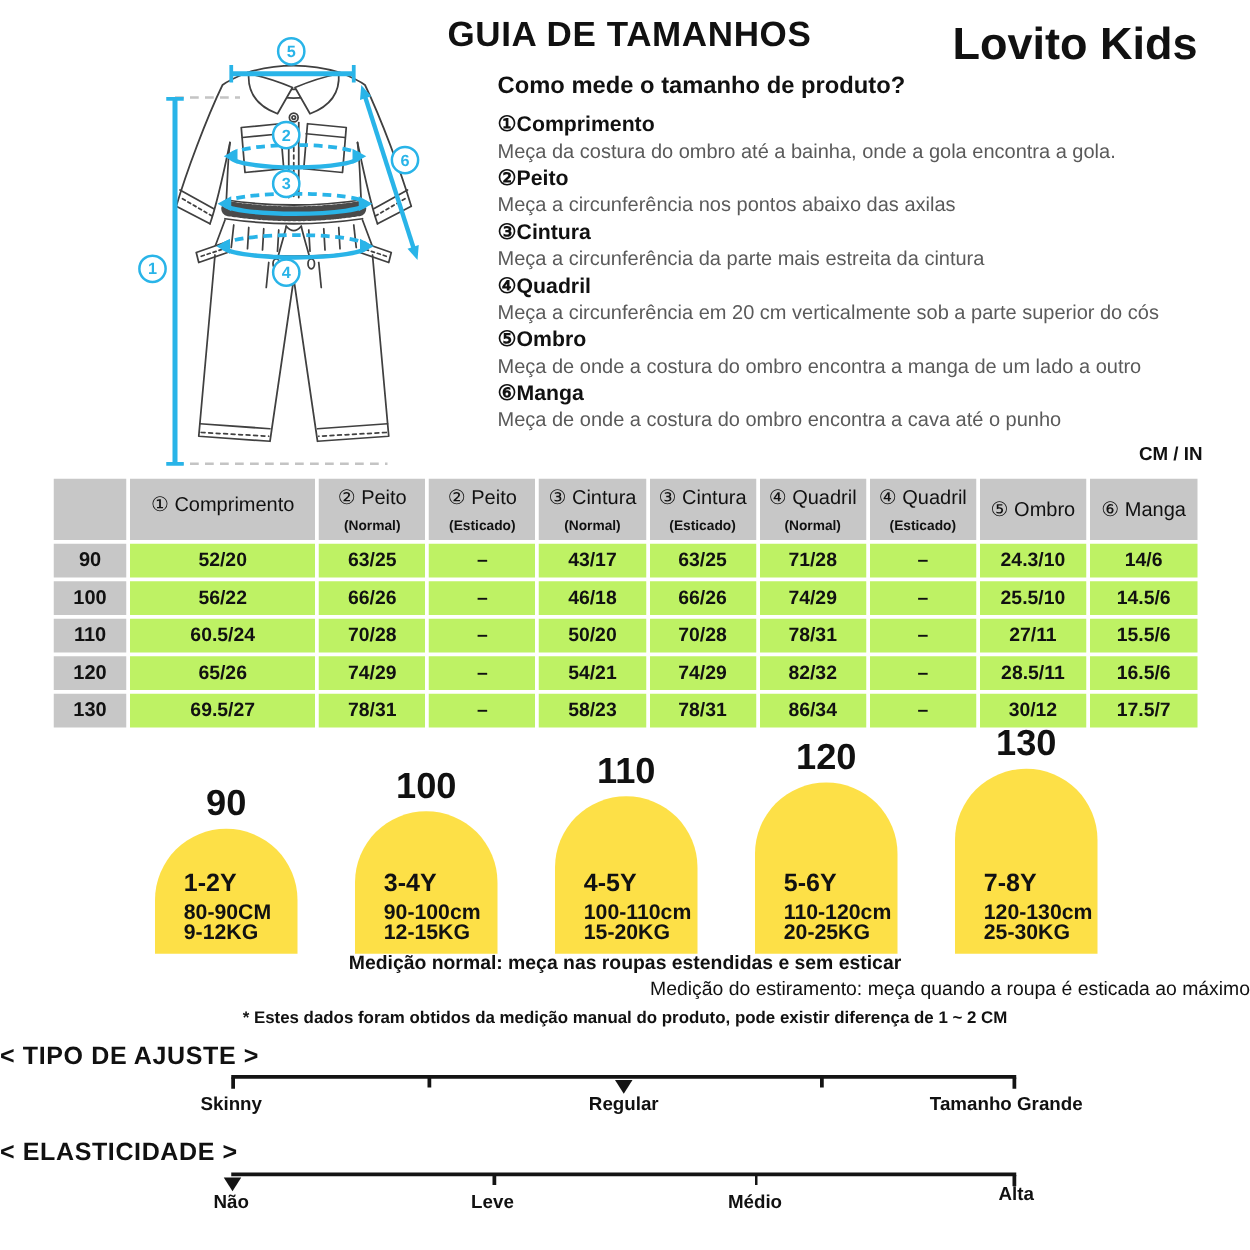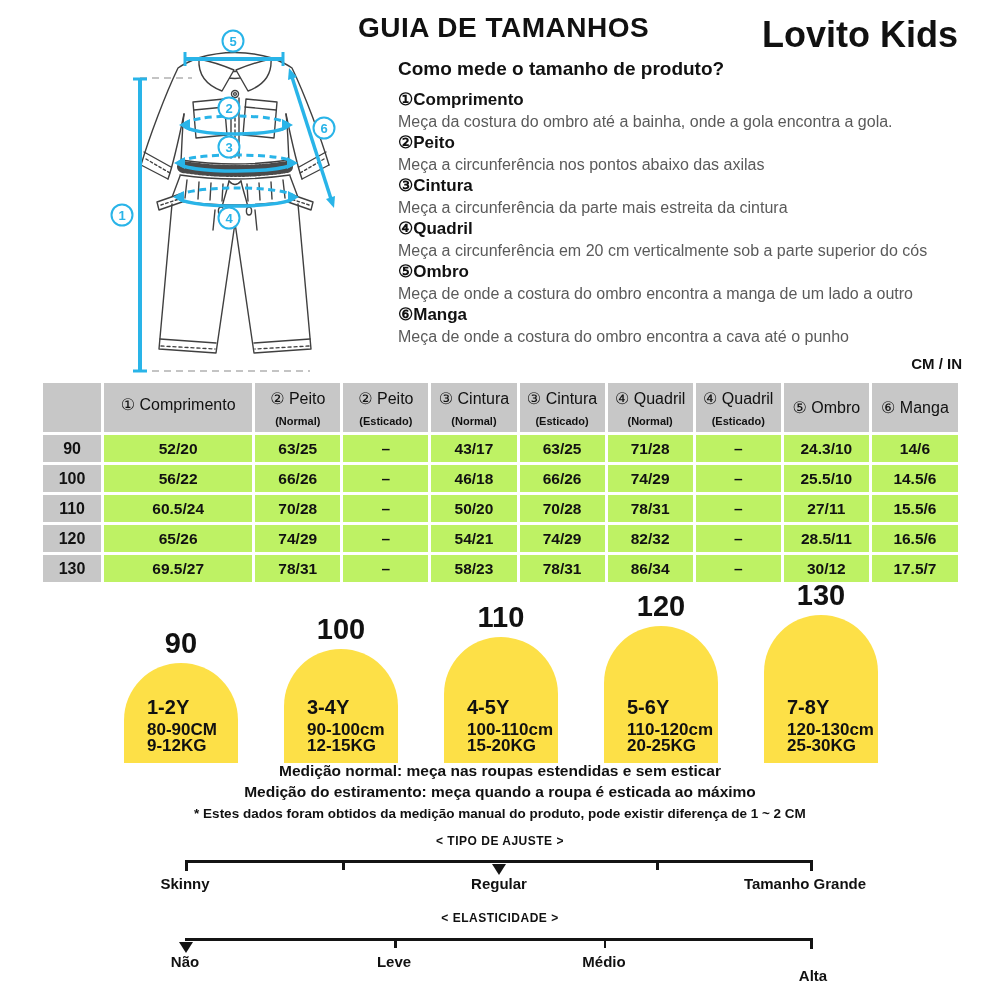--- a/index.html
+++ b/index.html
@@ -32,24 +32,24 @@
   .size-card:nth-child(1) .arch{height:100px}
   .size-card:nth-child(2) .arch{height:114px}
   .size-card:nth-child(3) .arch{height:126px}
   .size-card:nth-child(4) .arch{height:137px}
   .size-card:nth-child(5) .arch{height:148px}
   .arch-text{position:absolute;bottom:10px;left:23px;text-align:left}
   .age{font-size:20px;font-weight:800;margin-bottom:3px}
   .detail{font-size:17px;font-weight:800;line-height:15.5px;white-space:nowrap}
 
   .note-line1{left:0;top:762px;width:100%;text-align:center;font-size:15.5px;font-weight:800}
-  .note-line2{left:0;top:783px;width:100%;text-align:center;font-size:15.5px;font-weight:700}
+  .note-line2{left:0;top:783px;width:100%;text-align:right;font-size:15.5px;font-weight:400}
   .note-disclaimer{left:0;top:806px;width:100%;text-align:center;font-size:13.5px;font-weight:700}
 
-  .scale-title{left:0;width:100%;text-align:center;font-size:12px;font-weight:800;letter-spacing:.5px}
+  .scale-title{left:0;width:100%;font-size:20px;font-weight:800;letter-spacing:.5px}
   .scale-line{position:absolute;left:185px;width:628px;border-top:3px solid #141414}
   .cap{position:absolute;top:-1px;width:3px;height:9px;background:#141414}
   .tick{position:absolute;top:-1px;width:2.5px;height:8px;background:#141414}
   .tri{position:absolute;top:1px;width:0;height:0;border-left:7px solid transparent;border-right:7px solid transparent;border-top:11px solid #141414;transform:translateX(-50%)}
   .scale-label{position:absolute;transform:translateX(-50%);font-size:15px;font-weight:800;white-space:nowrap}
 </style>
 </head>
 <body>
 
 <div class="page">
@@ -385,15 +385,15 @@
   <div class="abs scale-title" style="top:911px">&lt; ELASTICIDADE &gt;</div>
   <div class="scale-line" style="top:938px">
     <div class="tri" style="left:1px"></div>
     <div class="tick" style="left:33.3%"></div>
     <div class="tick" style="left:66.7%"></div>
     <div class="cap" style="right:0"></div>
   </div>
   <div class="abs scale-label" style="left:185px;top:953px">Não</div>
   <div class="abs scale-label" style="left:394px;top:953px">Leve</div>
   <div class="abs scale-label" style="left:604px;top:953px">Médio</div>
-  <div class="abs scale-label" style="left:813px;top:967px">Alta</div>
+  <div class="abs scale-label" style="left:813px;top:947px">Alta</div>
 
 </div>
 
 </body></html>

